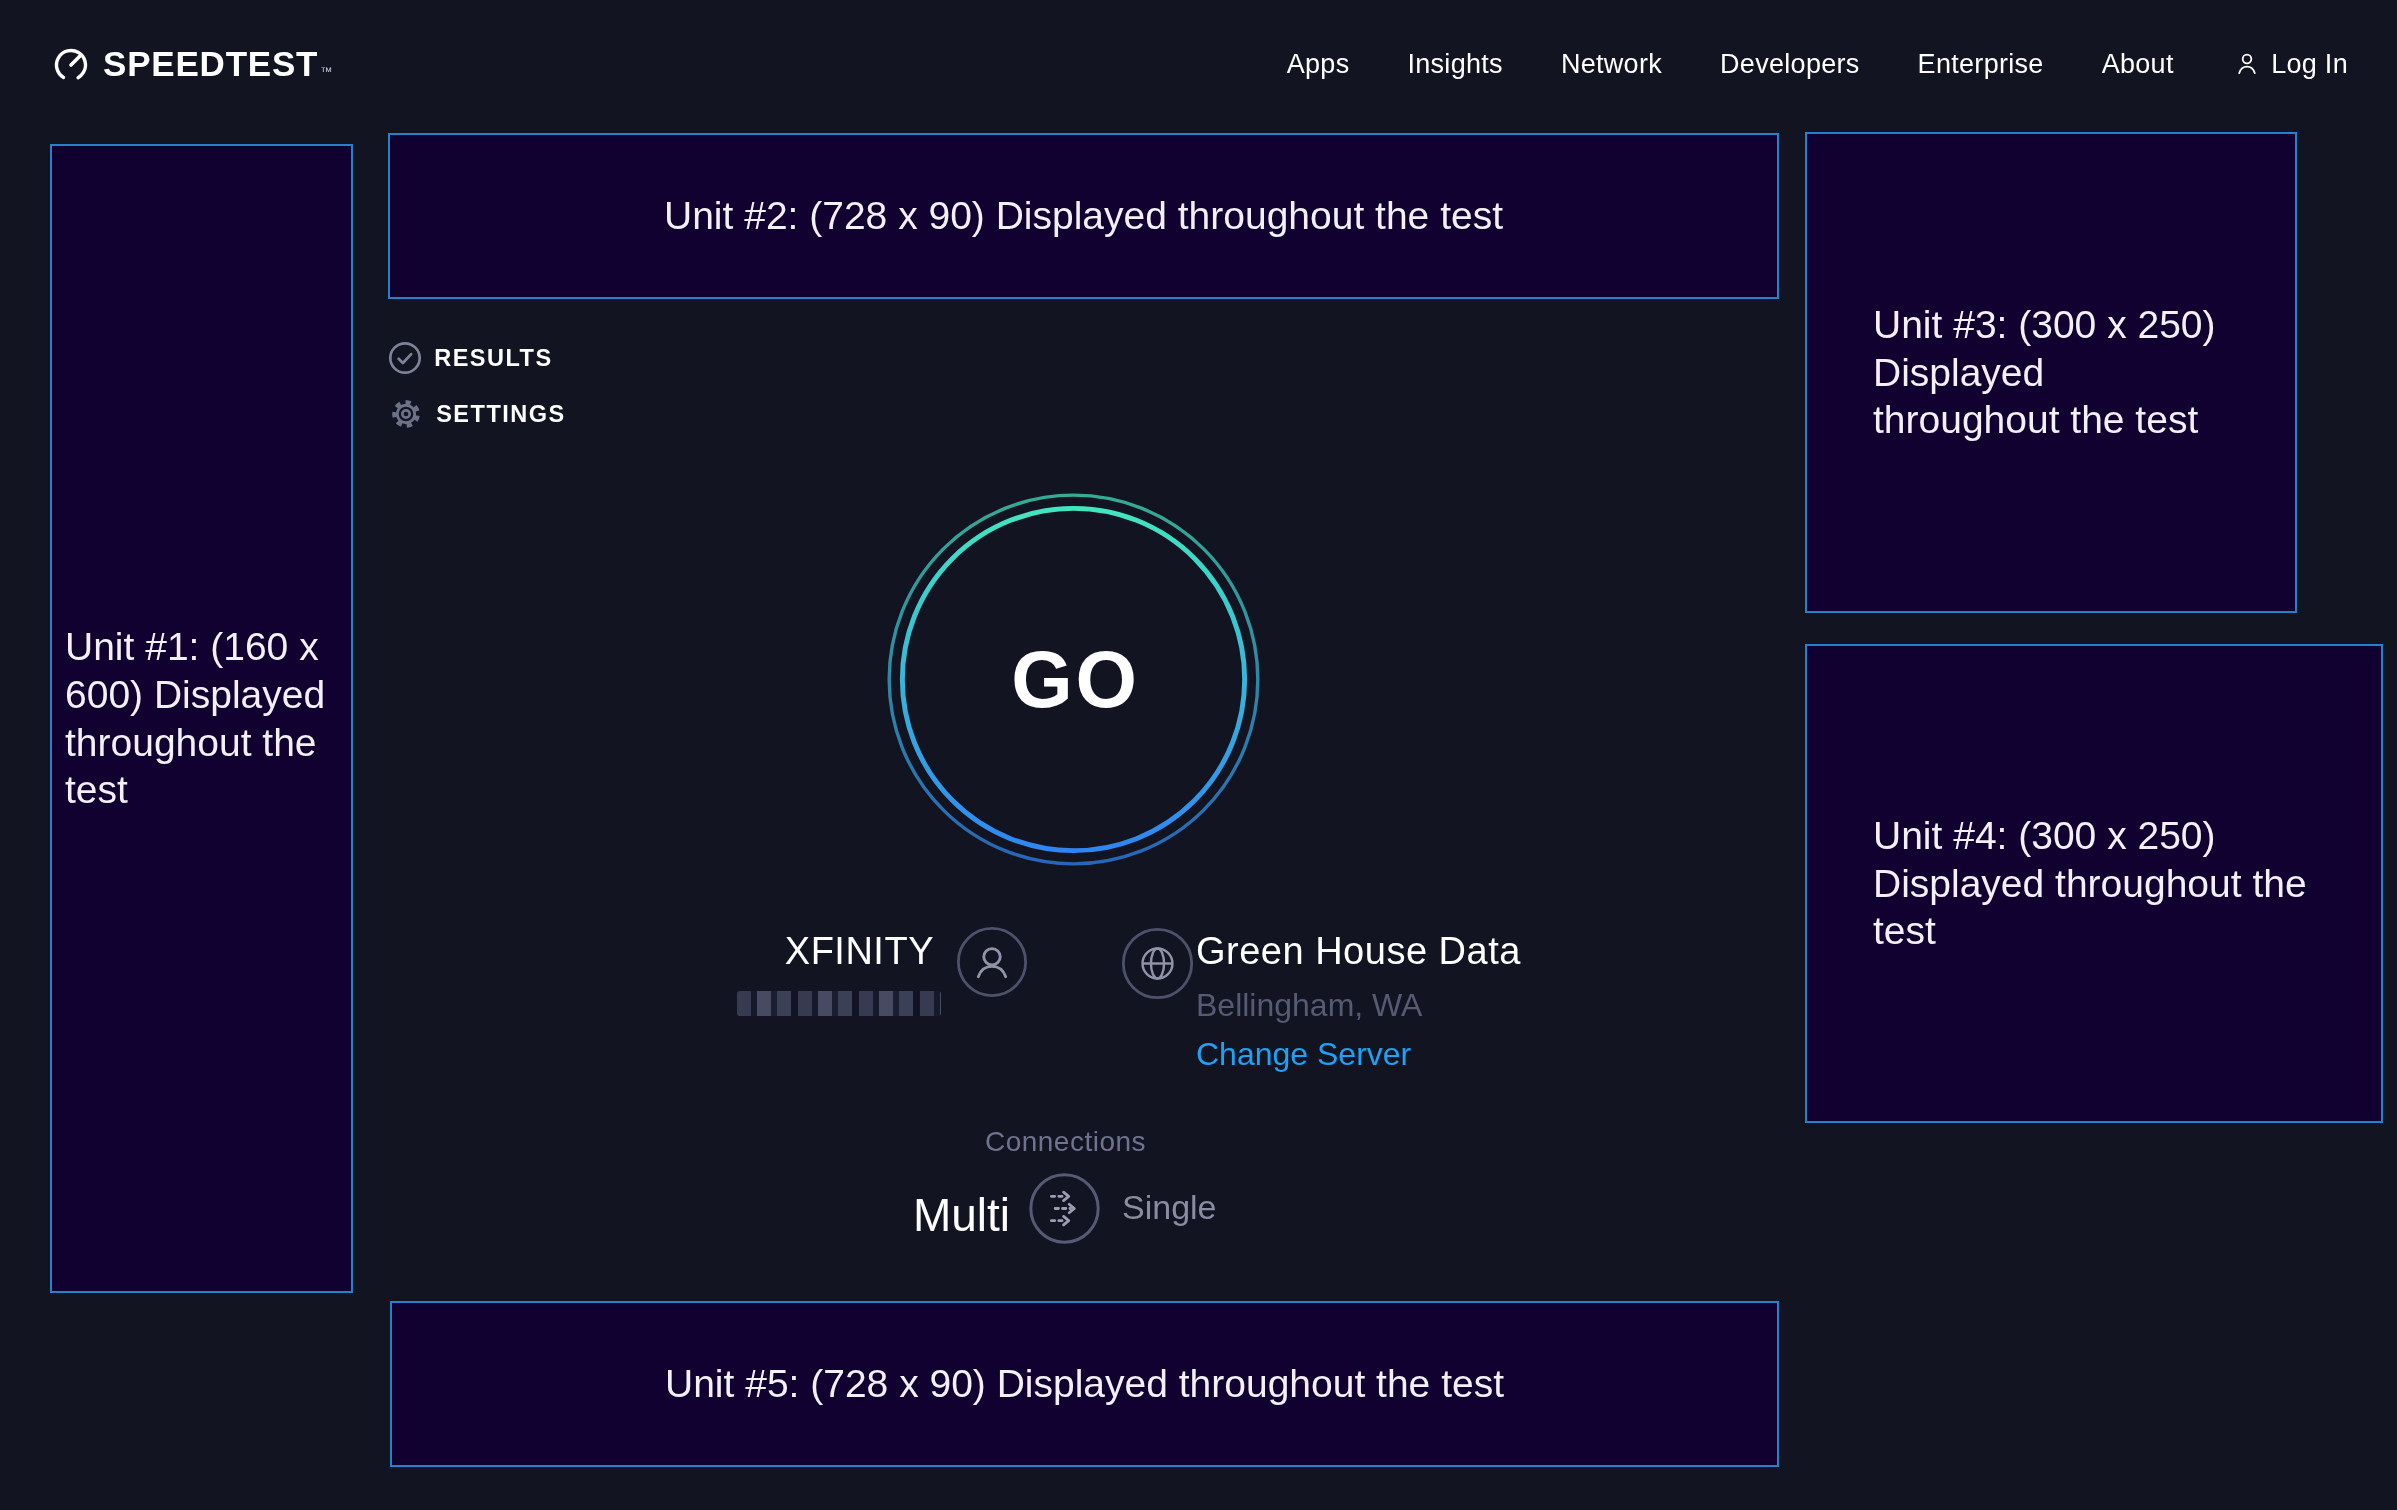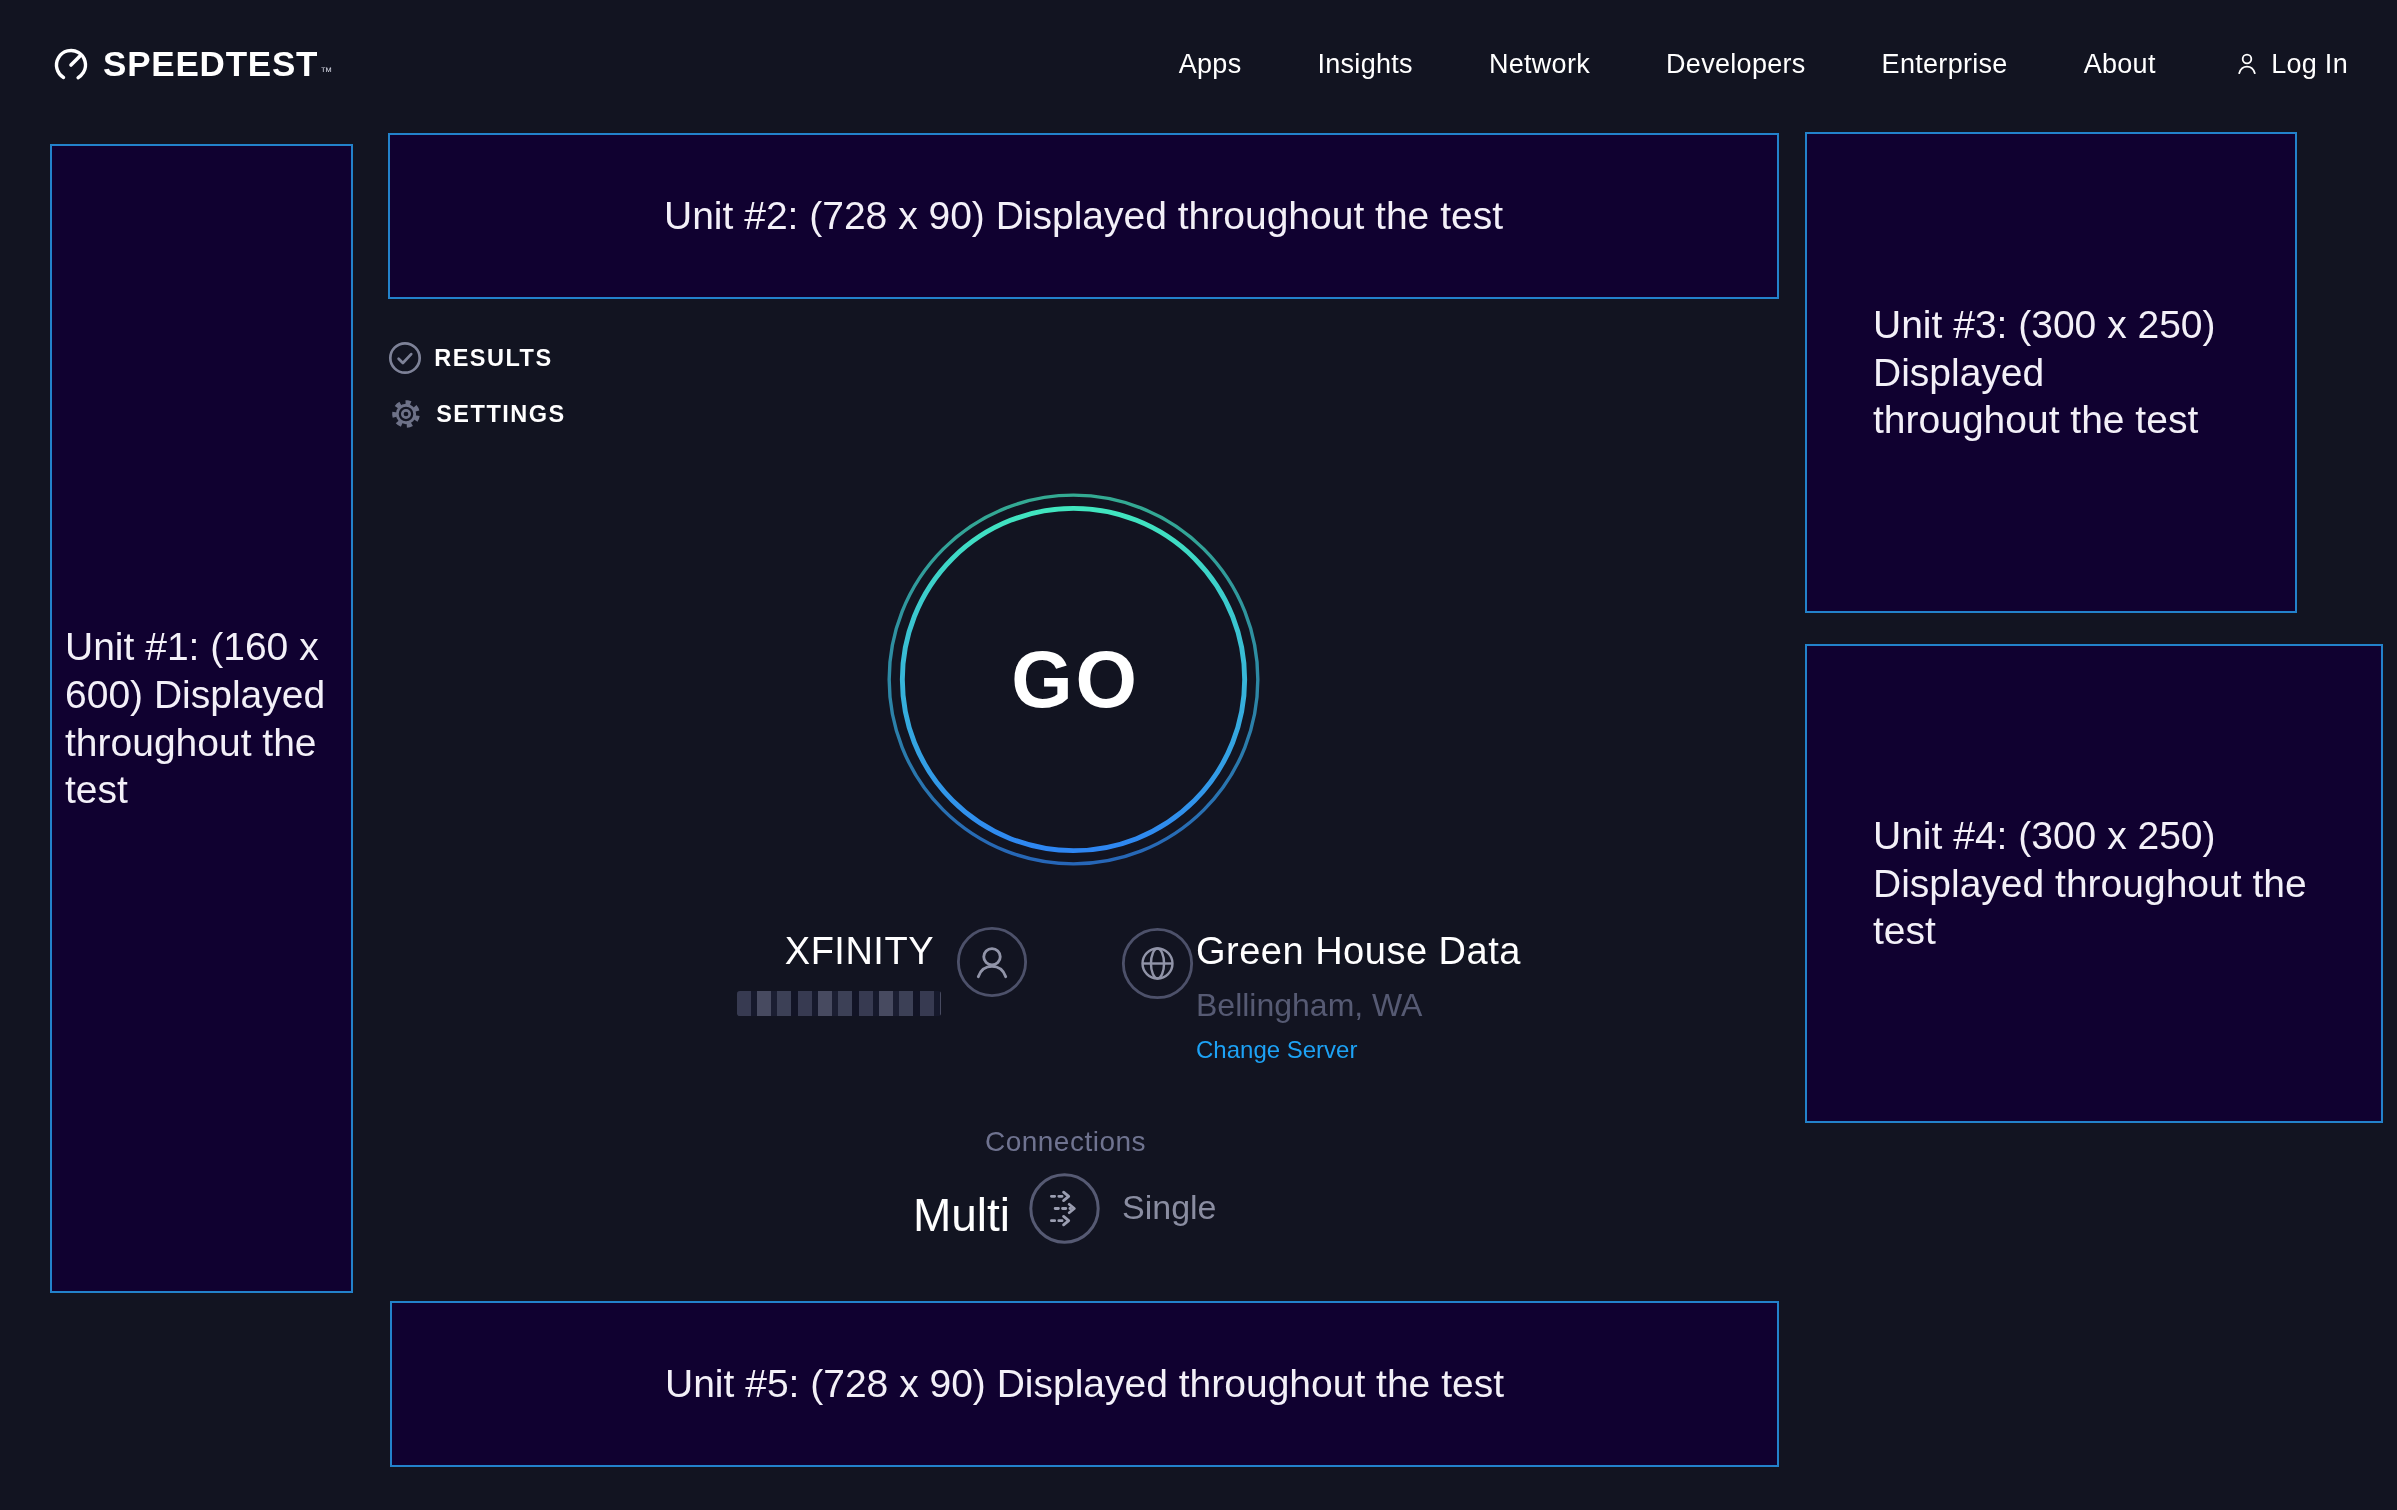--- a/index.html
+++ b/index.html
@@ -10,21 +10,21 @@
   html,body{background:var(--page-bg,#121421);}
   body{width:2397px;height:1510px;overflow:hidden;font-family:"Liberation Sans","DejaVu Sans",sans-serif;}
   .page{position:relative;width:2397px;height:1510px;background:var(--page-bg,#121421);color:#fff;}
 
   
   .header{position:absolute;left:52px;right:49px;top:0;height:128px;display:flex;align-items:center;justify-content:space-between;}
   .logo{display:flex;align-items:flex-start;gap:13px;cursor:pointer;}
   .logo svg{display:block;margin-top:1.9px;}
   .logo-text{font-size:35px;font-weight:700;letter-spacing:0.8px;color:#fff;line-height:40px;}
   .logo-tm{font-size:12.2px;color:#c9ccd8;margin-left:1.9px;line-height:15px;}
-  .nav{display:flex;align-items:center;gap:76px;}
+  .nav{display:flex;align-items:center;gap:58px;}
   .nav a{color:#fff;font-size:27px;letter-spacing:0.3px;text-decoration:none;cursor:pointer;}
   .login{display:flex;align-items:center;gap:9.4px;cursor:pointer;}
   .login svg{display:block;}
 
   
   .ad{position:absolute;background:var(--ad-bg,#100130);border:2.8px solid var(--accent-blue,#2382cb);
       display:flex;align-items:center;justify-content:center;text-align:left;
       color:#f3f0f8;font-size:39px;line-height:1.22;cursor:pointer;}
   .ad-1{left:50px;top:144px;width:303px;height:1149px;padding:0 13px;}
   .ad-2{left:388px;top:133px;width:1391px;height:166px;}
@@ -51,21 +51,21 @@
   .masked-ip{position:absolute;left:737px;top:991px;width:204px;height:24.5px;border-radius:2.8px;opacity:.85;
     background:
       repeating-linear-gradient(90deg,#3e415a 0 14px,#171a2e 14px 20px,#51546b 20px 34px,#1d2036 34px 40px,#444860 40px 54px,#121428 54px 61px),
       #20233a;
     background-blend-mode:normal;filter:blur(0.4px);}
   .ring-icon{position:absolute;}
   .person-ring{left:956px;top:926px;}
   .globe-ring{left:1121px;top:927px;}
   .server-name{position:absolute;left:1196px;top:930px;font-size:38px;letter-spacing:0.5px;color:#fff;white-space:nowrap;}
   .server-loc{position:absolute;left:1196px;top:987px;font-size:32px;color:#565a73;white-space:nowrap;}
-  .change-server{position:absolute;left:1196px;top:1036px;font-size:24px;color:var(--link-blue,#1da2f5);cursor:pointer;white-space:nowrap;}
+  .change-server{position:absolute;left:1196px;top:1036px;font-size:32px;color:var(--link-blue,#1da2f5);cursor:pointer;white-space:nowrap;}
 
   
   .conn-label{position:absolute;left:877px;top:1126px;width:377px;text-align:center;font-size:28px;letter-spacing:0.5px;color:var(--muted-text,#6f7390);}
   .conn-multi{position:absolute;right:1387px;top:1188px;font-size:46px;color:#fff;cursor:pointer;white-space:nowrap;}
   .conn-single{position:absolute;left:1122px;top:1188px;font-size:34px;color:#8a8da1;cursor:pointer;white-space:nowrap;}
   .conn-toggle{position:absolute;left:1028px;top:1172px;width:73px;height:73px;cursor:pointer;}
 </style>
 </head>
 <body>
 

